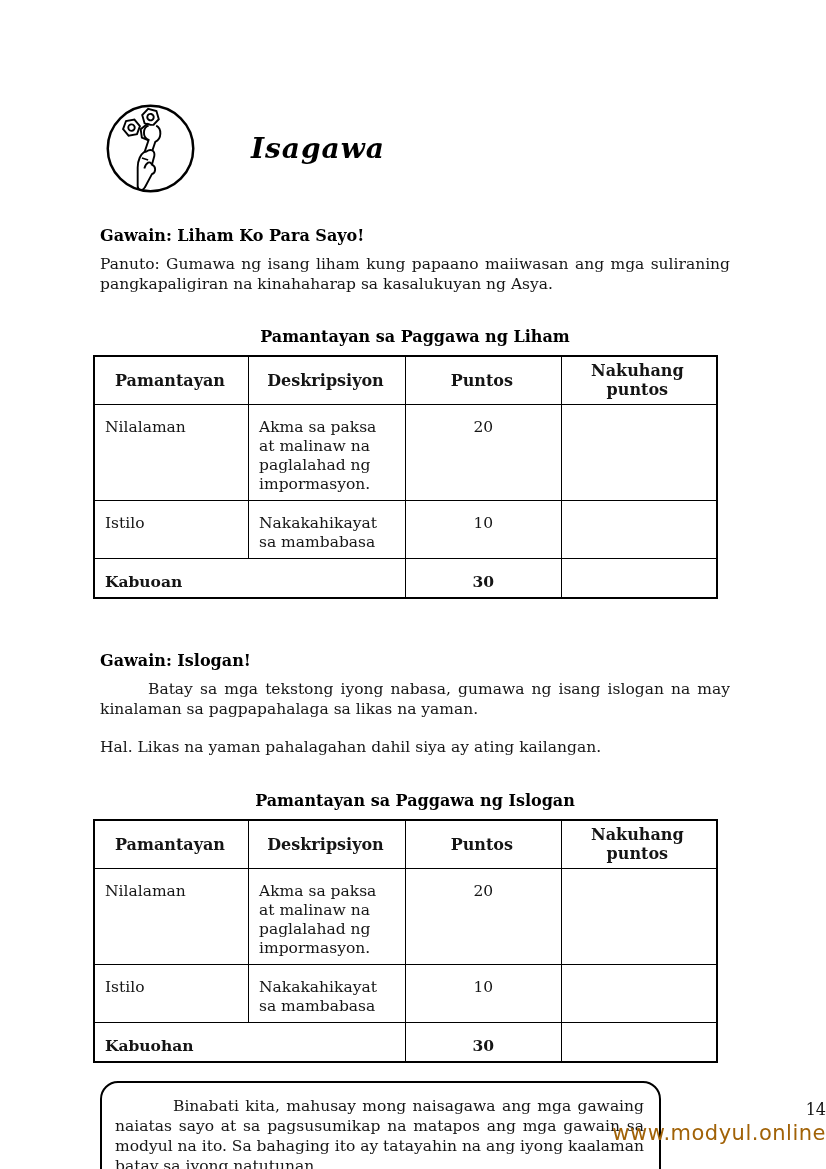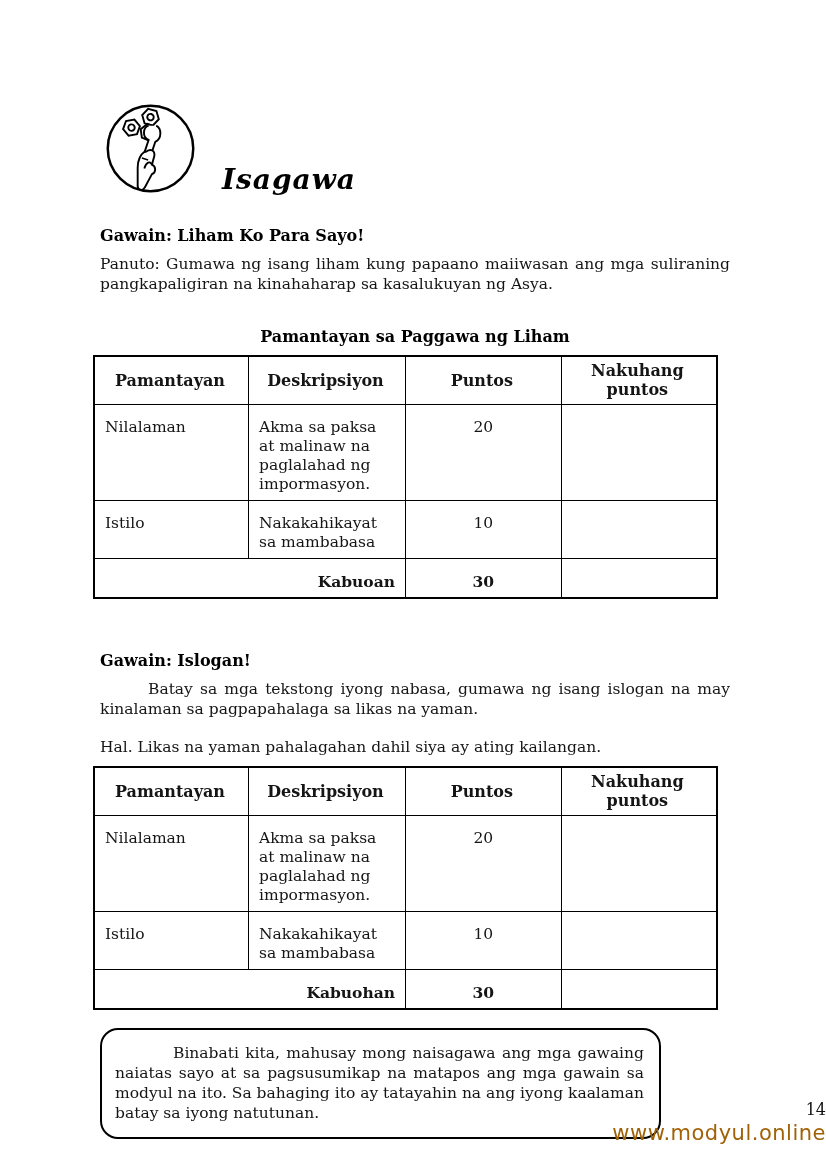--- a/index.html
+++ b/index.html
@@ -7,21 +7,21 @@
   body {
     width:826px; height:1169px;
     font-family:"DejaVu Serif", serif;
     color:#151515;
     position:relative;
     overflow:hidden;
   }
   .page { position:absolute; inset:0; padding:100px 96px 0 100px; }
 
   
-  .header-row { display:flex; align-items:flex-end; height:96px; }
+  .header-row { display:flex; align-items:center; height:96px;gap:29px; }
   .icon-circle { width:95px; height:95px; margin-left:3px; flex:0 0 auto; }
   .page-title {
     font-size:28px; font-weight:bold; font-style:italic;
     margin-left:24px; letter-spacing:1px; color:#000;
   }
 
   
   .section-heading { font-weight:bold; font-size:16px; color:#000; }
   .sec1-heading { margin-top:30px; }
   .sec2-heading { margin-top:52px; }
@@ -44,21 +44,21 @@
   table.rubric th, table.rubric td { border:1.5px solid #000; }
   table.rubric th {
     font-weight:bold; text-align:center; font-size:16px;
     padding:4px 4px 5px 1px;
   }
   table.rubric td { padding:13px 10px 6px 10px; vertical-align:top; line-height:19px; }
   col.c1 { width:24.8%; } col.c2 { width:25.2%; }
   col.c3 { width:25.0%; } col.c4 { width:25.0%; }
   td.center { text-align:center; }
   tr.total-row td { font-weight:bold; }
-  td.total-label { text-align:right; padding-right:10px; }
+  td.total-label { padding-right:10px; }
 
   
   .congrats-box {
     margin-top:18px; width:561px;
     border:2px solid #000; border-radius:18px;
     padding:13px 15px 14px 13px;
   }
   .congrats-box p {
     text-align:justify; text-indent:58px;
     font-size:15.5px; line-height:20px;
@@ -144,20 +144,21 @@
         <td class="center">30</td>
         <td></td>
       </tr>
     </tbody>
   </table>
 
   <div class="section-heading sec2-heading">Gawain: Islogan!</div>
   <p class="bodytext indent">Batay sa mga tekstong iyong nabasa, gumawa ng isang islogan na may kinalaman sa pagpapahalaga sa likas na yaman.</p>
   <p class="bodytext example">Hal. Likas na yaman pahalagahan dahil siya ay ating kailangan.</p>
 
+  <div class="table-title tt2">Pamantayan sa Paggawa ng Islogan</div>
   <table class="rubric">
     <colgroup>
         <col class="c1">
         <col class="c2">
         <col class="c3">
         <col class="c4">
       </colgroup>
     <thead>
       <tr>
         <th>Pamantayan</th>

